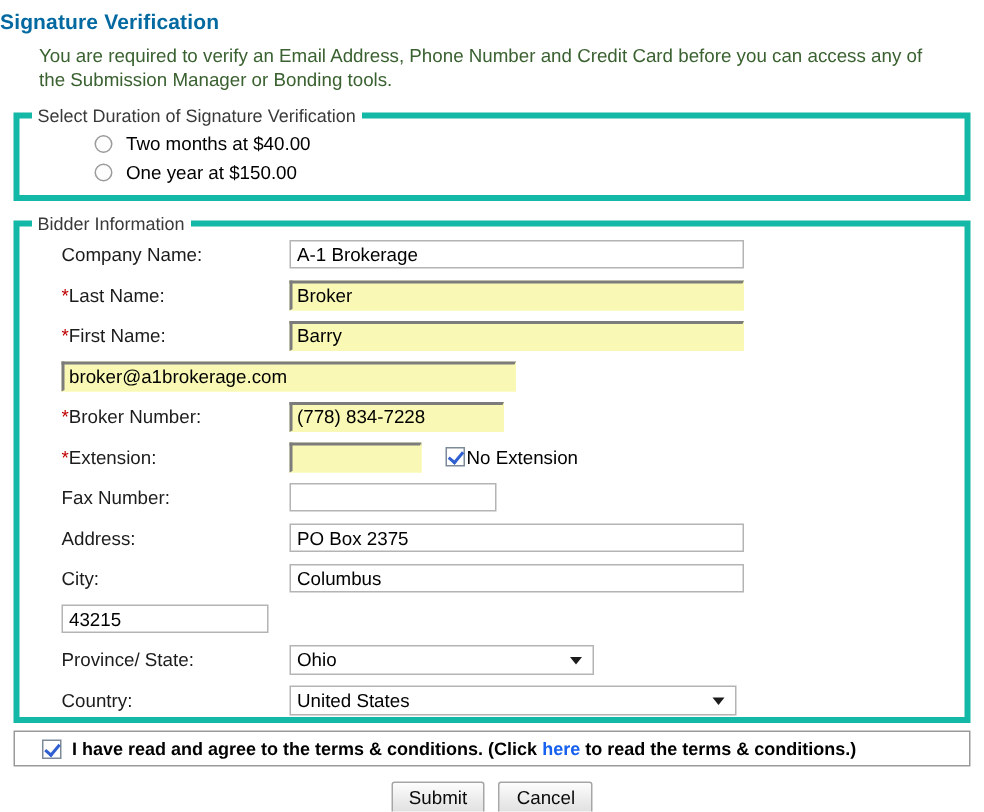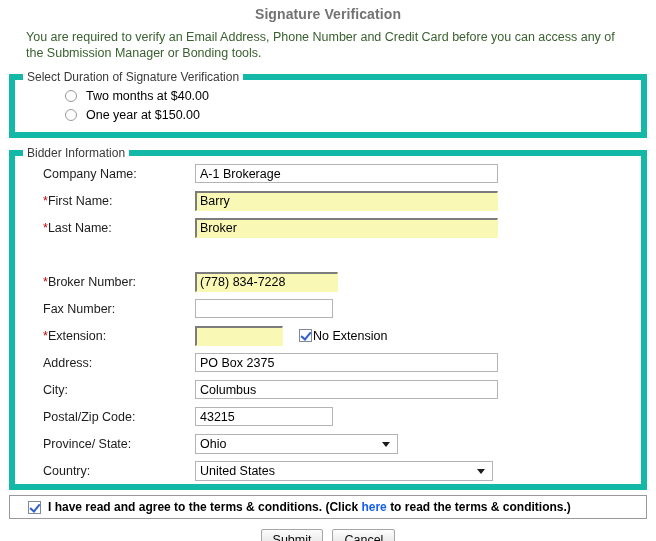--- a/index.html
+++ b/index.html
@@ -12,41 +12,41 @@
     height: 541px;
     font-family: "Liberation Sans", sans-serif;
     font-size: 12px;
     color: #000000;
     overflow: hidden;
     position: relative;
   }
 
   
   .page-title {
-    text-align: center;
-    color: #737373;
+    text-align: left;
+    color: #0369a1;
     font-size: 14px;
     font-weight: bold;
     margin: 6px 0 0 0;
     padding: 0;
     line-height: 17px;
     letter-spacing: .1px;
   }
   .page-desc {
     color: #3a6130;
     font-size: 12.5px;
     font-weight: normal;
     line-height: 16px;
     margin: 6px 26px 0 26px;
     text-align: left;
   }
 
   
   fieldset {
-    border: 6px solid #14b8a6;
+    border: 4px solid #14b8a6;
     margin: 0 9px 0 9px;
     padding: 0;
     background: #ffffff;
   }
   fieldset legend {
     font-size: 12px;
     color: #3a3a3a;
     padding: 0 4px;
     margin-left: 8px;
   }
@@ -261,63 +261,63 @@
 
 <fieldset class="bidder-fs">
   <legend>Bidder Information</legend>
 
   <div class="frow">
     <span class="flabel">Company Name:</span>
     <input class="inp w-company" type="text" value="A-1 Brokerage" style="">
   </div>
 
   <div class="frow">
+    <span class="flabel"><span class="req">*</span><span>Last Name:</span></span>
+    <input class="inp req-field w-last" type="text" value="Broker" style="">
+  </div>
+
+  <div class="frow">
     <span class="flabel"><span class="req">*</span><span>First Name:</span></span>
     <input class="inp req-field w-first" type="text" value="Barry" style="">
   </div>
 
   <div class="frow">
-    <span class="flabel"><span class="req">*</span><span>Last Name:</span></span>
-    <input class="inp req-field w-last" type="text" value="Broker" style="">
-  </div>
-
-  <div class="frow">
+    <input class="inp req-field w-email" type="text" value="broker@a1brokerage.com" style="">
   </div>
 
   <div class="frow">
     <span class="flabel"><span class="req">*</span><span>Broker Number:</span></span>
     <input class="inp req-field w-phone" type="text" value="(778) 834-7228" style="">
-  </div>
-
-  <div class="frow">
-    <span class="flabel">Fax Number:</span>
-    <input class="inp w-fax" type="text" value="" style="">
   </div>
 
   <div class="frow">
     <span class="flabel"><span class="req">*</span><span>Extension:</span></span>
     <input class="inp req-field w-ext" type="text" value="" style="">
     <span class="inline-check">
       <span class="cbox checked"></span>
       <span class="cbox-label">No Extension</span>
     </span>
   </div>
 
   <div class="frow">
+    <span class="flabel">Fax Number:</span>
+    <input class="inp w-fax" type="text" value="" style="">
+  </div>
+
+  <div class="frow">
     <span class="flabel">Address:</span>
     <input class="inp w-address" type="text" value="PO Box 2375" style="">
   </div>
 
   <div class="frow">
     <span class="flabel">City:</span>
     <input class="inp w-city" type="text" value="Columbus" style="">
   </div>
 
   <div class="frow">
-    <span class="flabel">Postal/Zip Code:</span>
     <input class="inp w-postal" type="text" value="43215" style="">
   </div>
 
   <div class="frow">
     <span class="flabel">Province/ State:</span>
     <span class="sel w-prov">
       <span>Ohio</span>
       <span class="arrow"></span>
     </span>
   </div>

